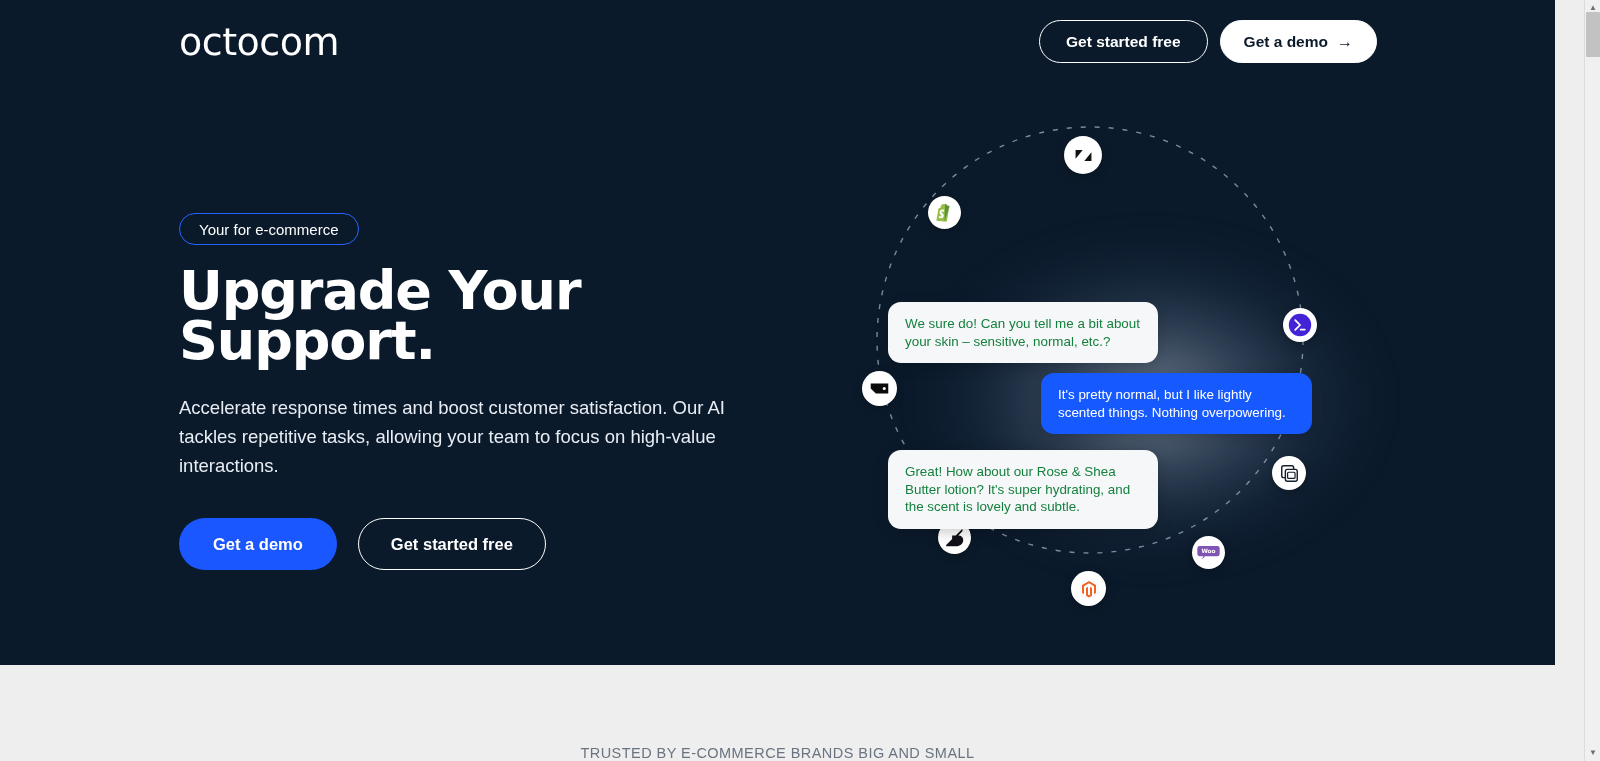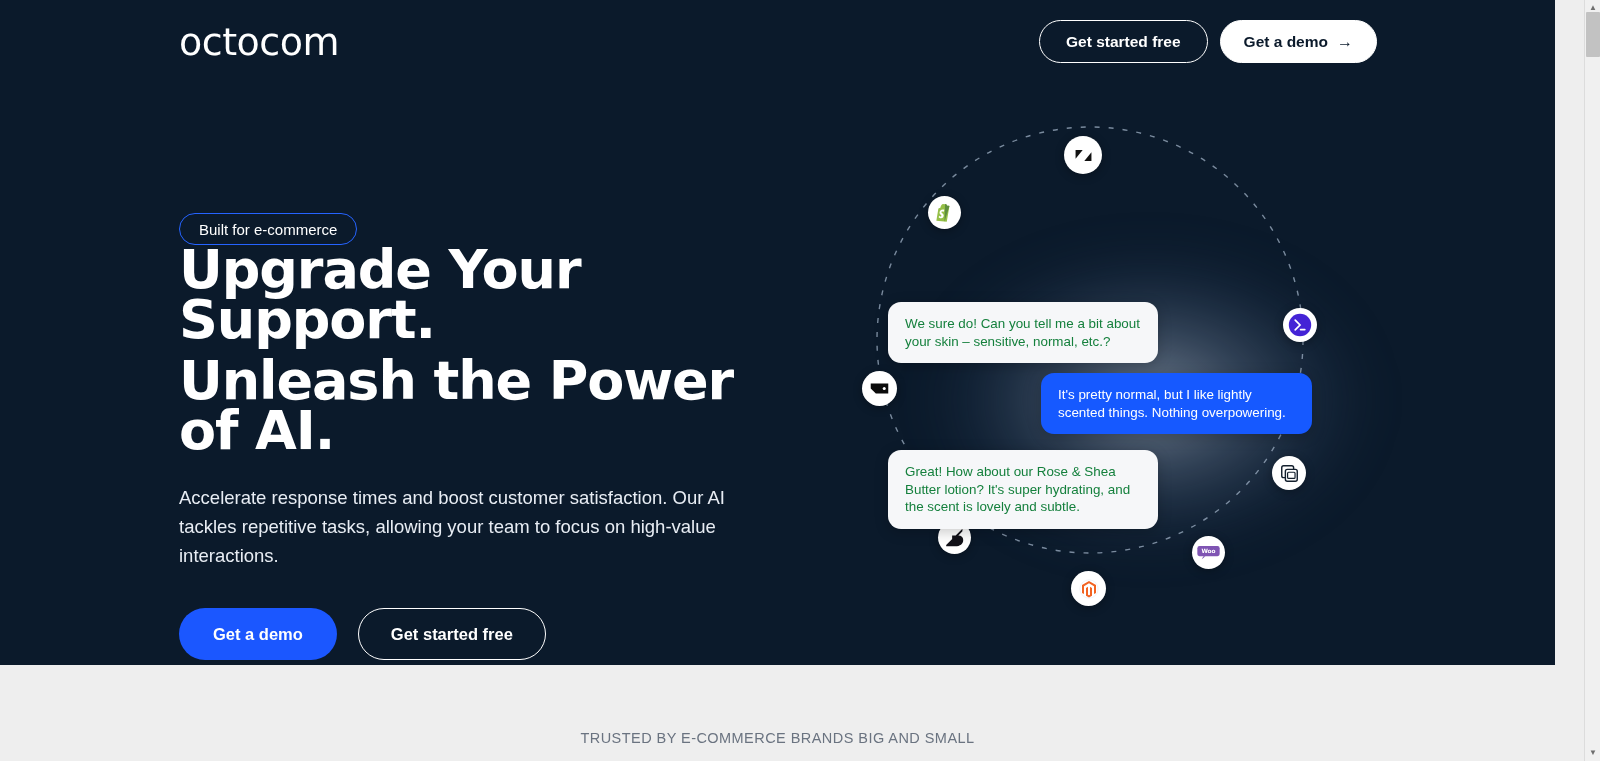--- a/index.html
+++ b/index.html
@@ -144,20 +144,21 @@
     height: 32px;
     padding: 0 19px;
     border: 1.4px solid #2563ff;
     border-radius: 999px;
     color: #ffffff;
     font-size: 15px;
     font-weight: 400;
     background: transparent;
   }
   .headline {
+    margin-top: 21px;
     color: #ffffff;
     font-size: 54px;
     line-height: 50px;
     font-weight: bold;
     letter-spacing: -1.1px;
     font-family: "DejaVu Sans", sans-serif;
   }
   .headline .l2 { display: block; margin-top: 11px; }
   .subtext {
     margin-top: 27px;
@@ -237,21 +238,21 @@
 
   
   .trusted {
     position: absolute;
     left: 0;
     top: 677px;
     width: 1555px;
     height: 84px;
     background: #eeeeee;
     display: flex;
-    align-items: center;
+    align-items: flex-end;
     justify-content: center;
     padding-top: 37px;
   }
   .trusted-text {
     color: #6a7380;
     font-size: 14.5px;
     letter-spacing: 0.45px;
     font-weight: 400;
   }
 
@@ -300,25 +301,24 @@
       <div class="nav-cta">
         <div class="btn btn-outline-sm">Get started free</div>
         <div class="btn btn-white-sm">
           <span>Get a demo</span>
           <span class="arrow-r">→</span>
         </div>
       </div>
     </div>
 
     <div class="hero-left">
-      <div class="badge">Built for e-commerce</div>
+      <div class="badge">Your for e-commerce</div>
 
       <h1 class="headline">
         <span>Upgrade Your Support.</span>
-        <span class="l2">Unleash the Power of AI.</span>
       </h1>
 
       <p class="subtext">Accelerate response times and boost customer satisfaction. Our AI tackles repetitive tasks, allowing your team to focus on high-value interactions.</p>
 
       <div class="hero-cta">
         <div class="btn btn-blue">Get a demo</div>
         <div class="btn btn-outline">Get started free</div>
       </div>
     </div>
 

